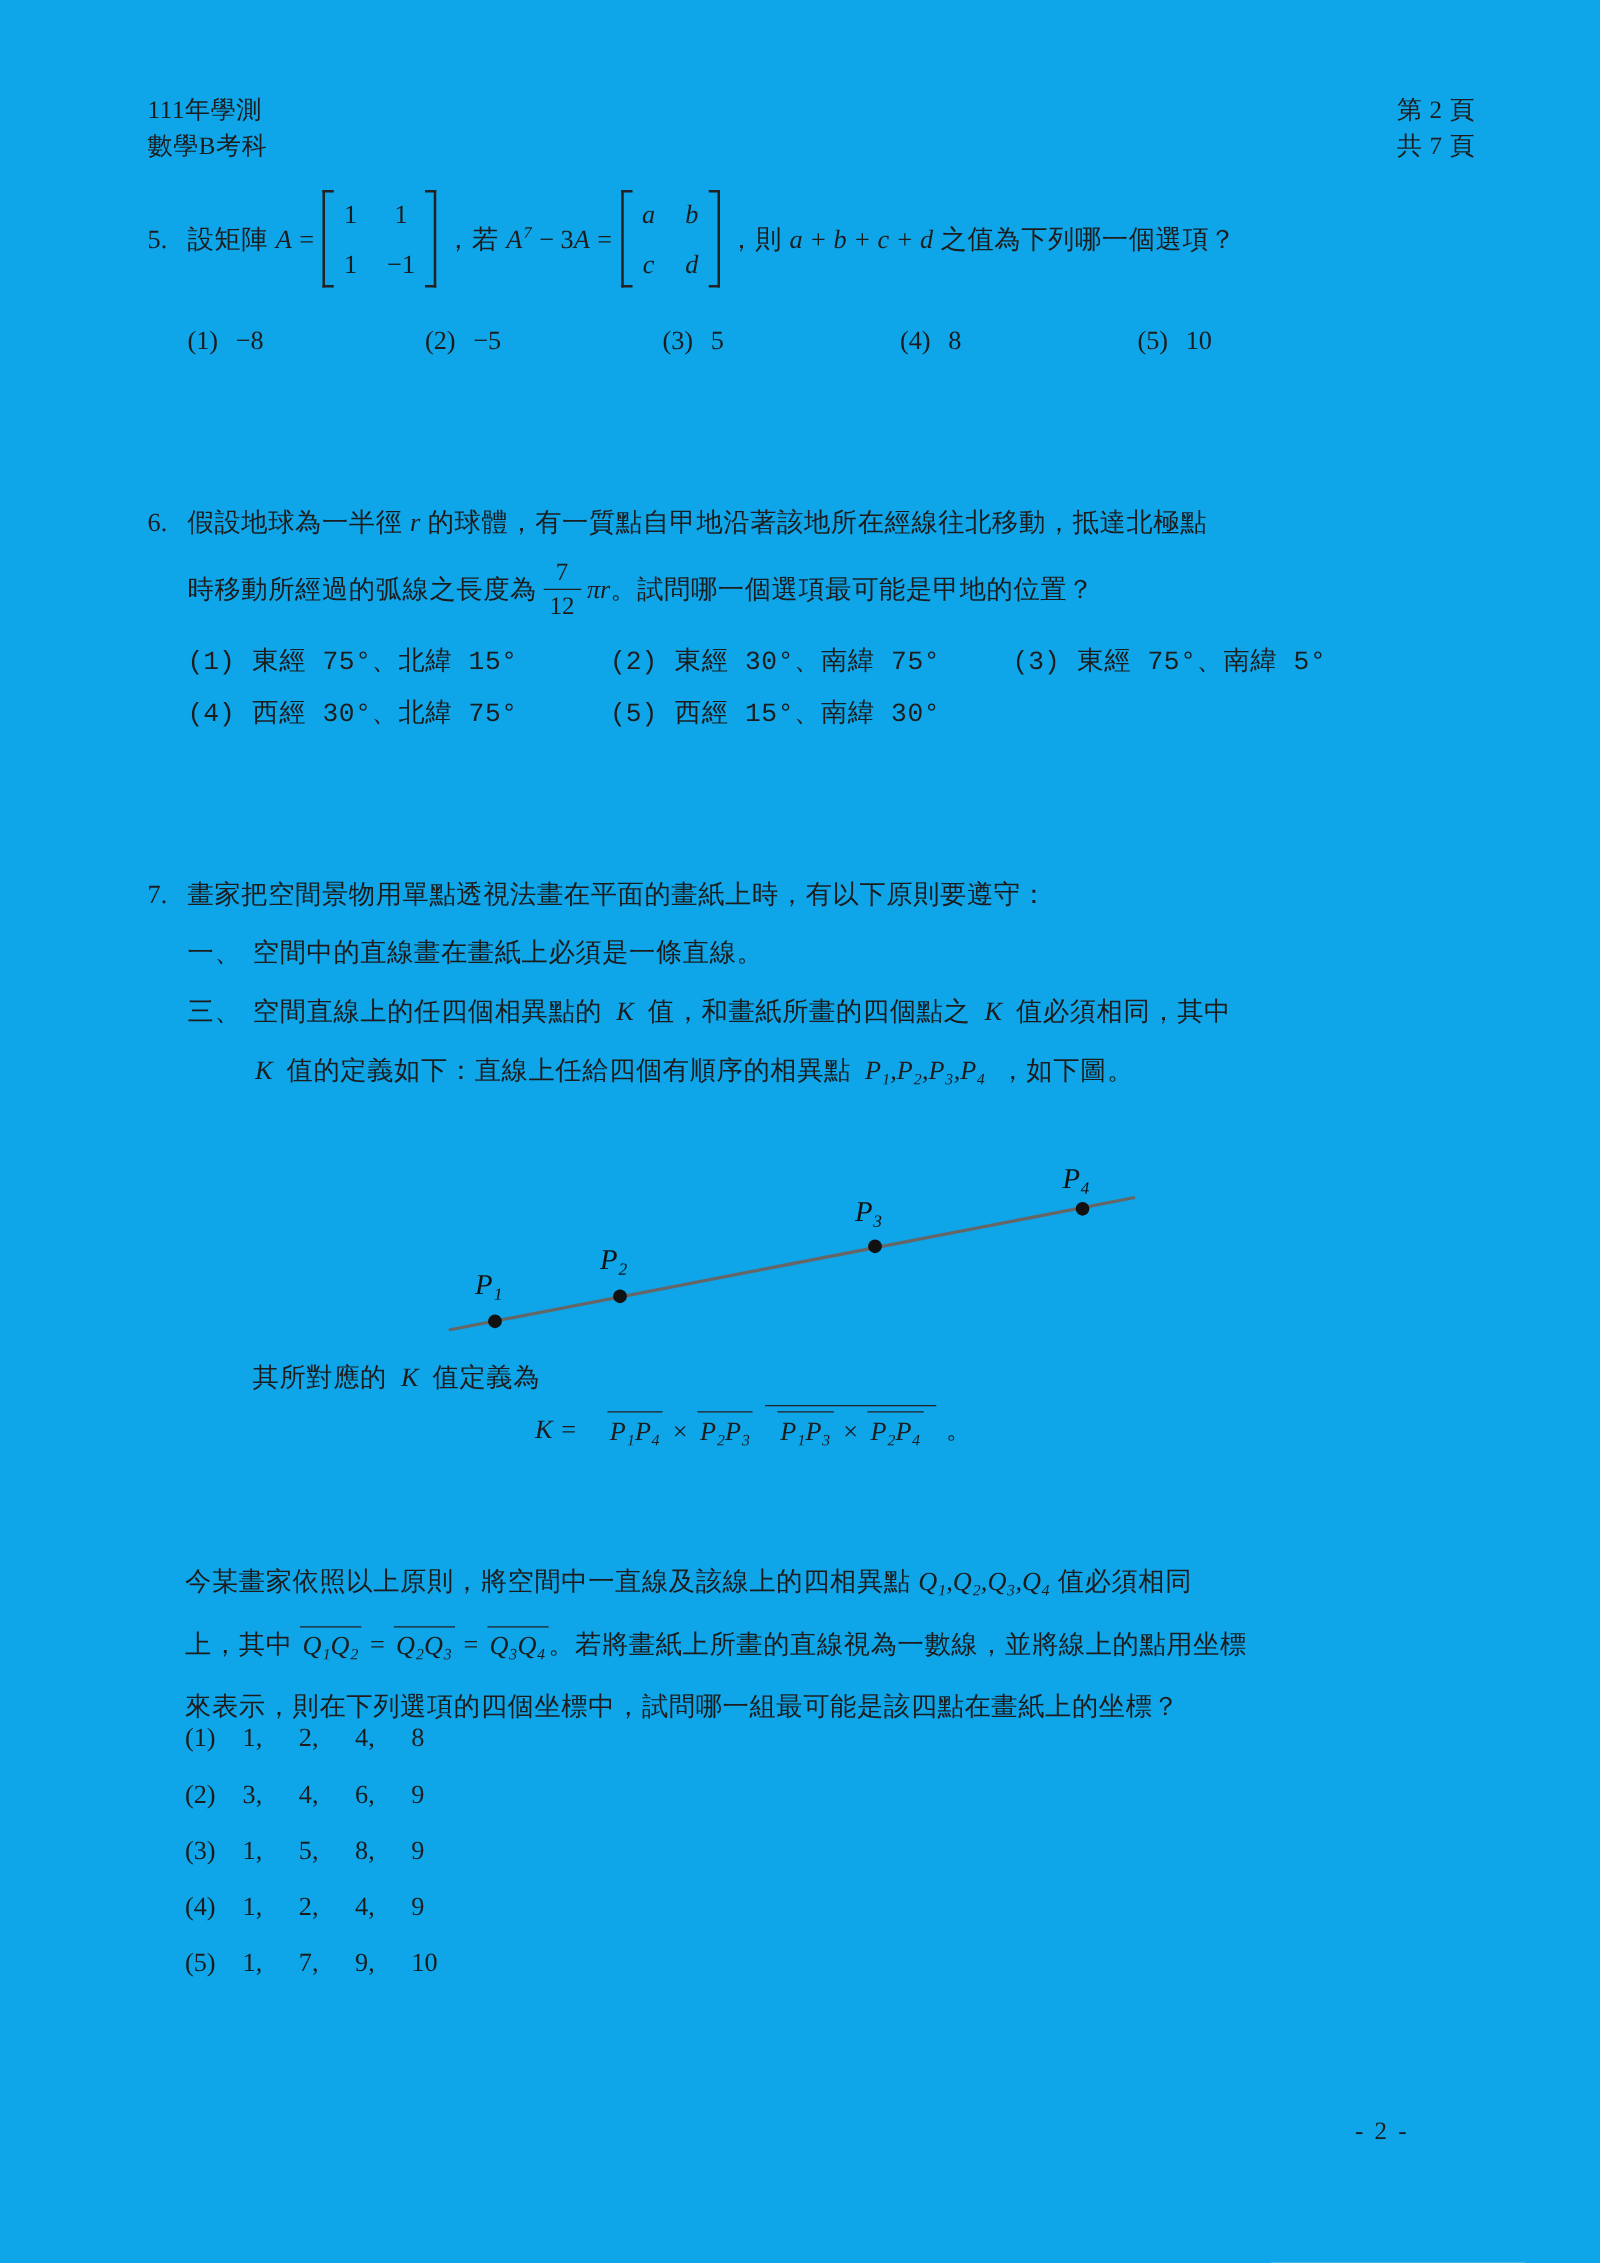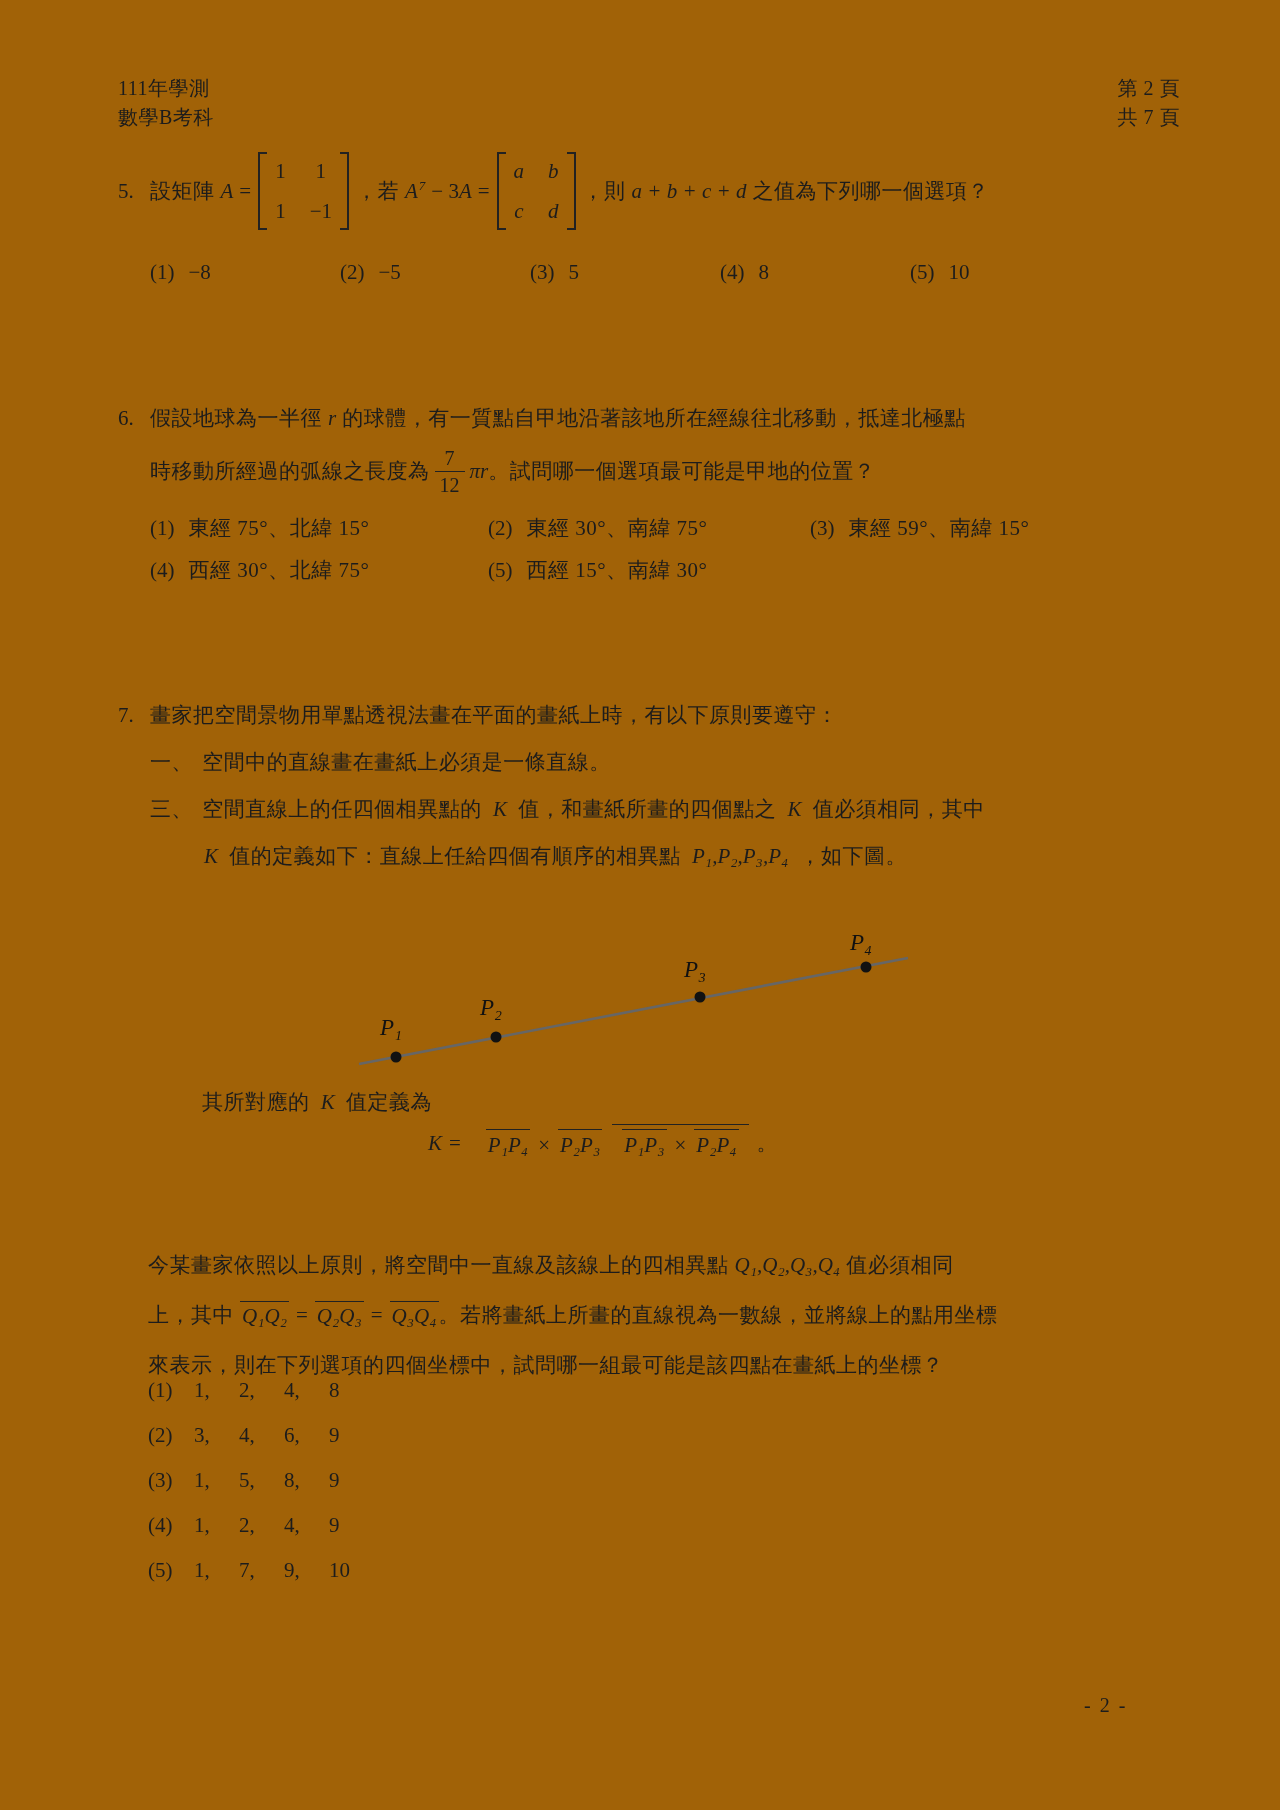--- a/index.html
+++ b/index.html
@@ -1,17 +1,17 @@
 <!DOCTYPE html>
 <html><head>
 <meta charset="utf-8">
 <style>
   * { margin:0; padding:0; box-sizing:border-box; }
   body { background:#e8e8e8; font-family:"Liberation Serif","DejaVu Serif",serif; color:#1c1c1c; }
-  .page { position:relative; width:1280px; height:1810px; background:#a16207; margin:0 auto; overflow:hidden; font-size:21px; }
+  .page { position:relative; width:1280px; height:1810px; background:#0ea5e9; margin:0 auto; overflow:hidden; font-size:21px; }
 
   
   .header { position:absolute; top:74px; left:118px; right:100px; display:flex; justify-content:space-between; font-size:20px; line-height:29px; }
   .header-right { text-align:right;margin-left:48px; }
 
   
   .qrow { display:flex; align-items:center; }
   .qnum { width:32px; flex:0 0 32px; }
   .cjk { letter-spacing:0.5px; }
   .it { font-style:italic; font-family:"Liberation Serif",serif; }
@@ -33,21 +33,21 @@
   
   .q5 { position:absolute; top:152px; left:118px; width:1060px; }
   .q5-opts { position:relative; margin-top:30px; height:30px; }
   .q5-opts .opt { position:absolute; top:0; white-space:nowrap; }
   .opt .lab { margin-right:14px; }
 
   
   .q6 { position:absolute; top:404px; left:118px; width:1080px; }
   .q6 .line2 { display:flex; align-items:center; margin-left:32px; margin-top:8px; height:62px; }
   .q6-optrow { position:relative; height:30px; margin-top:12px; }
-  .q6-optrow .opt { position:absolute; top:0; white-space:nowrap; }
+  .q6-optrow .opt { position:absolute; top:0; white-space:nowrap;font-family:Liberation Mono, monospace; }
 
   
   .q7 { position:absolute; top:700px; left:118px; width:1080px; line-height:30px; }
   .q7 .rule { margin-top:17px; margin-left:32px; }
   .rule-lab { margin-right:4px; }
   .q7 .rule3b { margin-top:17px; margin-left:86px; }
 
   .figure { position:absolute; top:930px; left:340px; width:590px; height:145px; }
 
   .kdefline { position:absolute; top:1088px; left:202px; }
@@ -143,21 +143,21 @@
       <span class="frac">
         <span class="num">7</span>
         <span class="den">12</span>
       </span>
       <span class="it">πr</span>
       <span class="cjk">。試問哪一個選項最可能是甲地的位置？</span>
     </div>
     <div class="q6-optrow">
       <span class="opt" style="left:32px"><span class="lab">(1)</span><span class="cjk">東經 75°、北緯 15°</span></span>
       <span class="opt" style="left:370px"><span class="lab">(2)</span><span class="cjk">東經 30°、南緯 75°</span></span>
-      <span class="opt" style="left:692px"><span class="lab">(3)</span><span class="cjk">東經 59°、南緯 15°</span></span>
+      <span class="opt" style="left:692px"><span class="lab">(3)</span><span class="cjk">東經 75°、南緯 5°</span></span>
     </div>
     <div class="q6-optrow">
       <span class="opt" style="left:32px"><span class="lab">(4)</span><span class="cjk">西經 30°、北緯 75°</span></span>
       <span class="opt" style="left:370px"><span class="lab">(5)</span><span class="cjk">西經 15°、南緯 30°</span></span>
     </div>
   </div>
 
   <div class="q7">
     <div class="qrow">
       <div class="qnum">7.</div>

